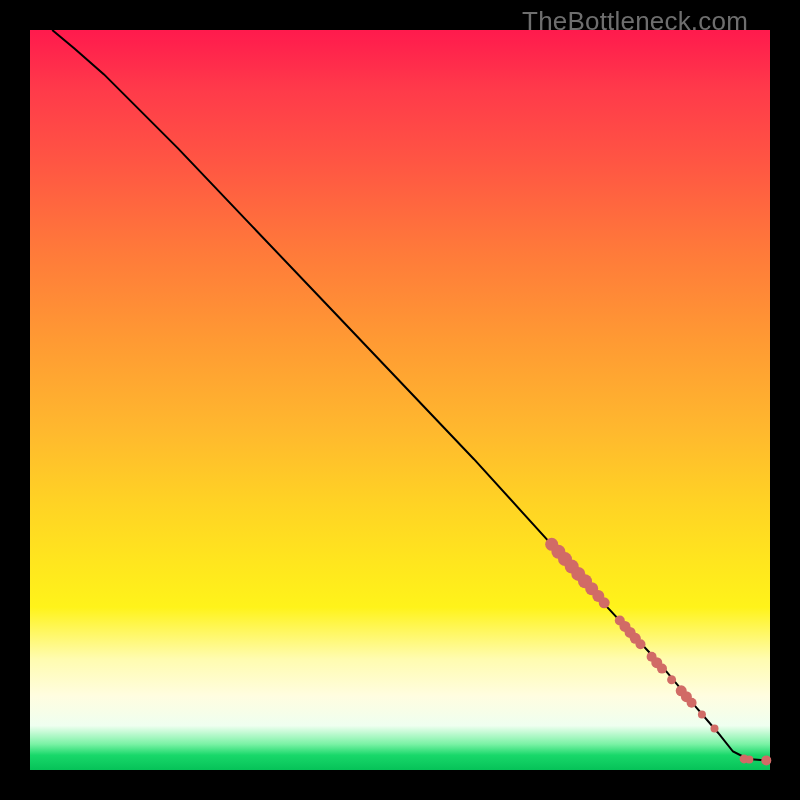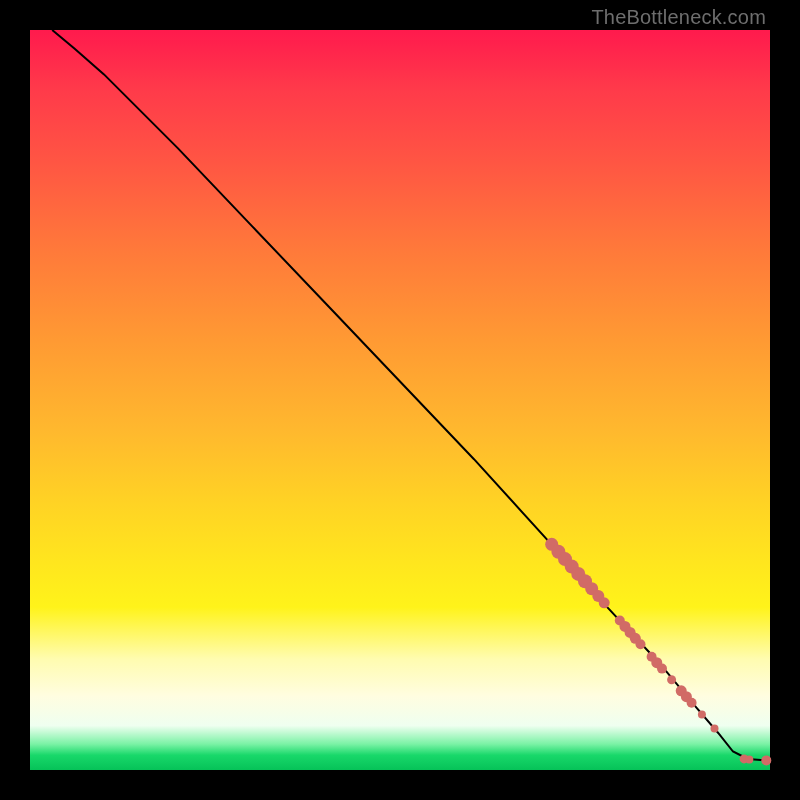--- a/index.html
+++ b/index.html
@@ -38,23 +38,23 @@
       #fffde0 90%,
       #effff0 94%,
       #7af2a5 96.5%,
       #18d86a 98%,
       #06c258 100%
     );
   }
   .watermark {
     position: absolute;
     top: 6px;
-    right: 34px;
+    right: 52px;
     color: #6e6e6e;
-    font-size: 20px;
+    font-size: 26px;
     letter-spacing: 0.2px;
     font-weight: 500;
     user-select: none;
   }
   svg.overlay {
     position: absolute;
     left: 30px;
     top: 30px;
     width: 740px;
     height: 740px;

